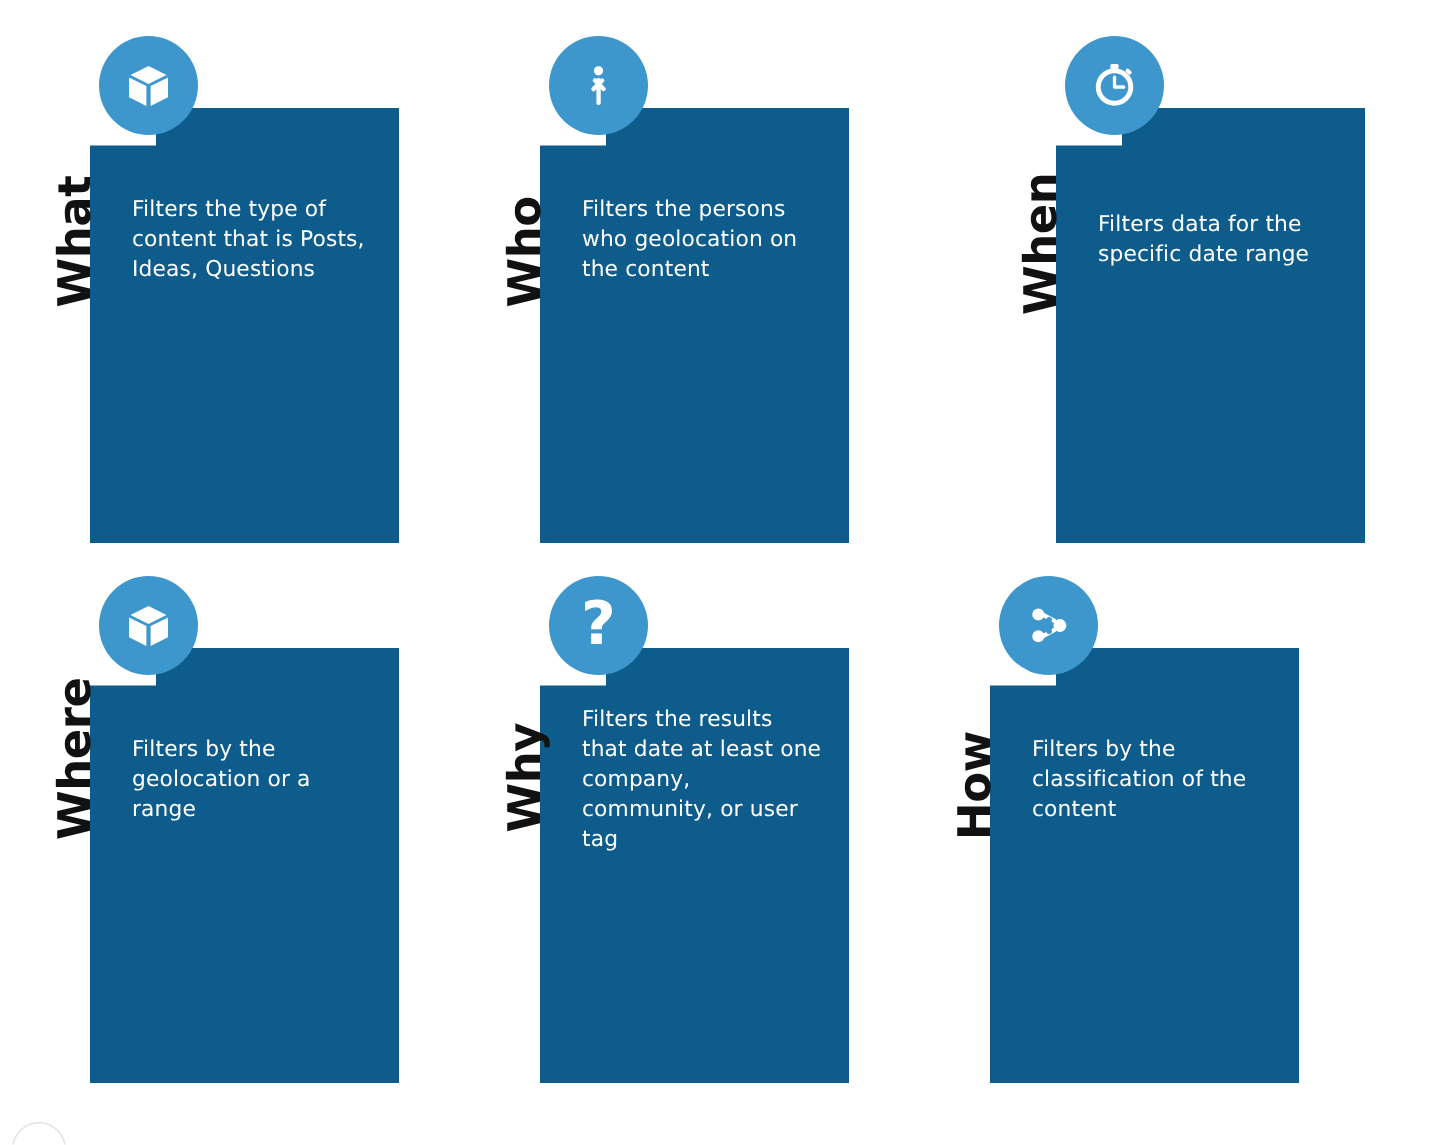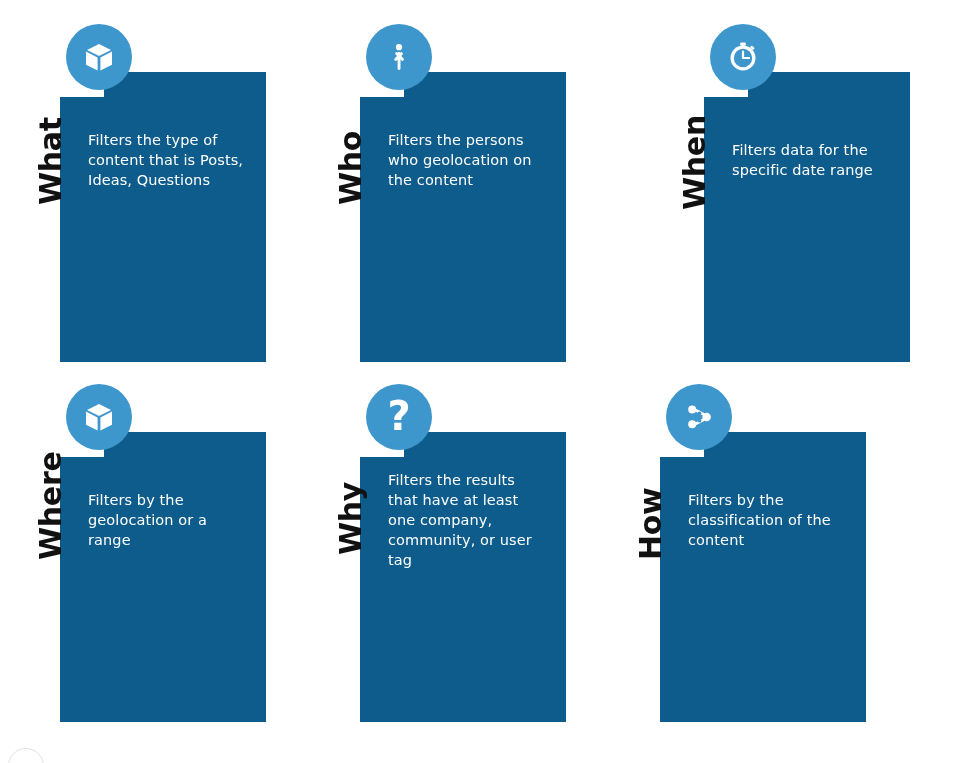--- a/index.html
+++ b/index.html
@@ -169,21 +169,21 @@
           <polygon points="18,5 30,11 18,17 6,11" fill="#ffffff"></polygon>
           <polygon points="5,12.6 16.6,18.4 16.6,31.6 5,25.8" fill="#ffffff"></polygon>
           <polygon points="31,12.6 19.4,18.4 19.4,31.6 31,25.8" fill="#ffffff"></polygon>
         </svg>
       </span>
     </div>
   </div>
 
   <div class="cell" id="cell-why" style="left: 360px; top: 374px;">
     <div class="card">
-      <div class="card-text" style="top: 38px;">Filters the results that have at least one company, community, or user tag</div>
+      <div class="card-text" style="top: 38px;">Filters the results that date at least one company, community, or user tag</div>
     </div>
     <div class="vlabel" style="left: 6px; top: 151px;">Why</div>
     <div class="badge" style="left: 6px; top: 10px;">
       <span class="qmark">?</span>
     </div>
   </div>
 
   <div class="cell" id="cell-how" style="left: 660px; top: 374px; padding-left: 16px;">
     <div class="card">
       <div class="card-text" style="top: 58px;">Filters by the classification of the content</div>

